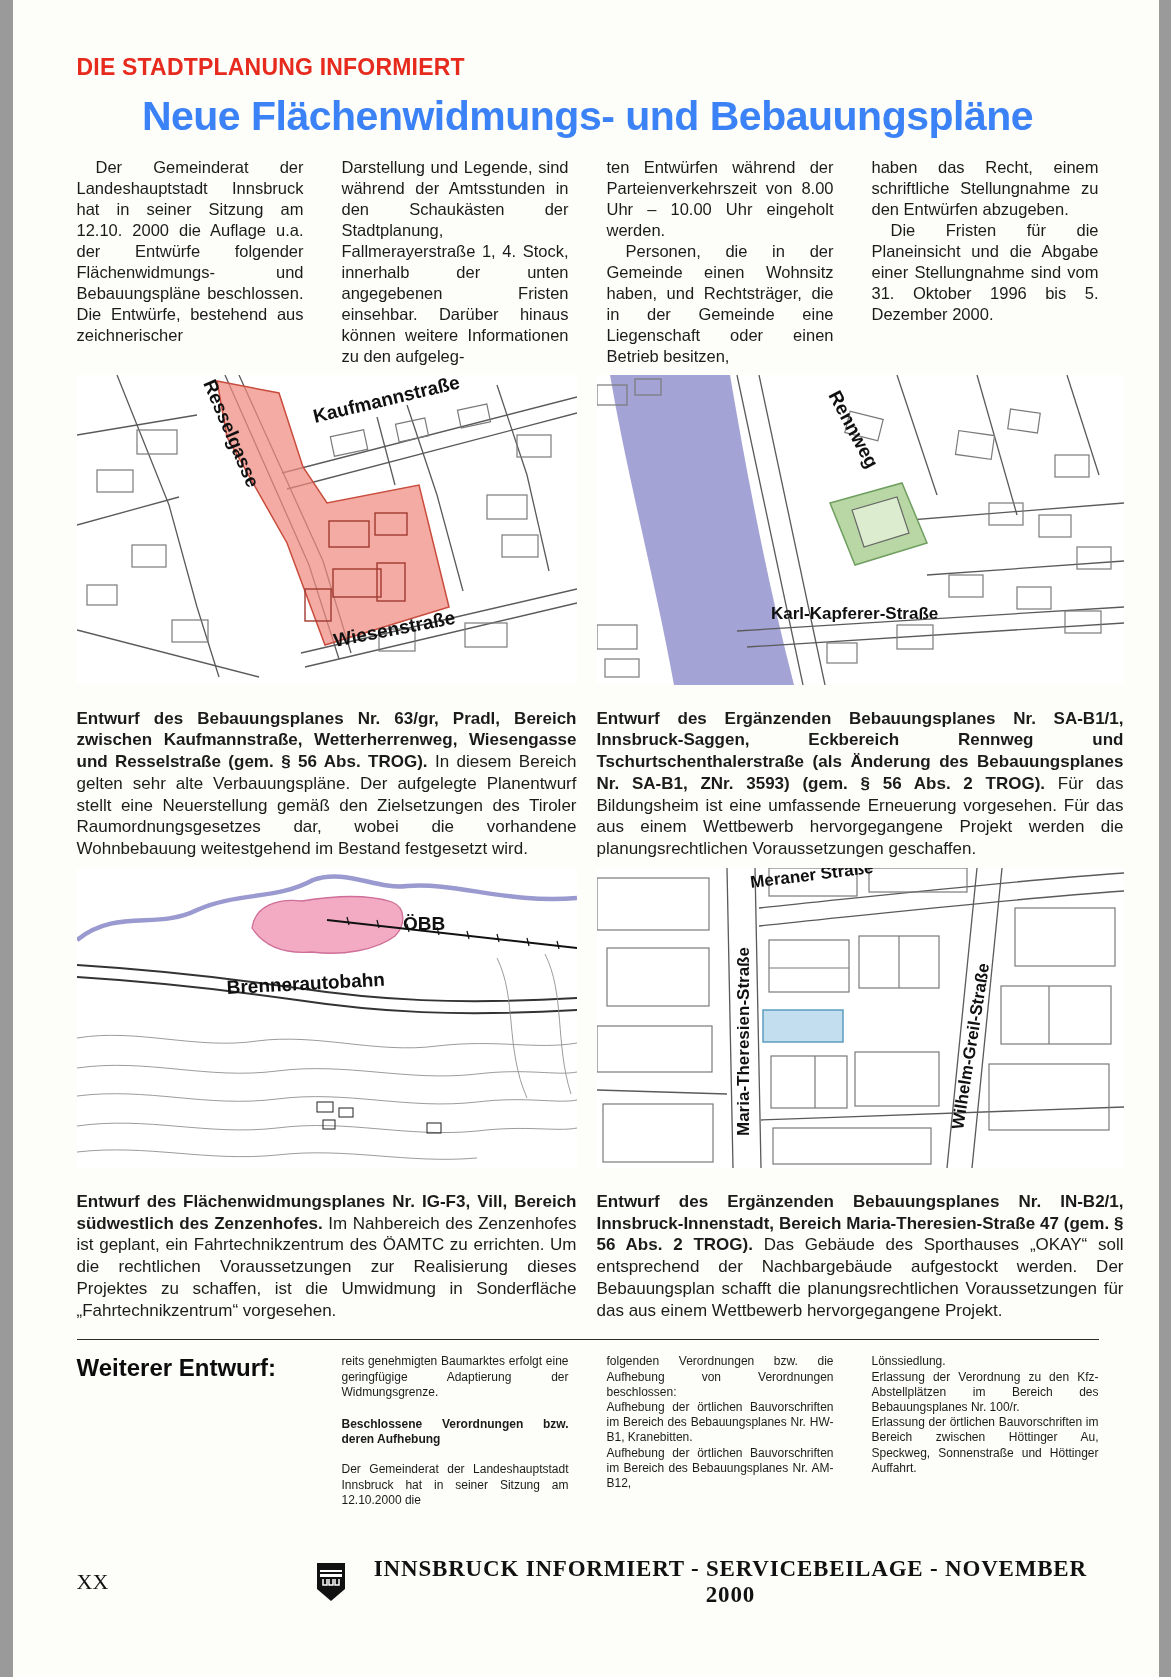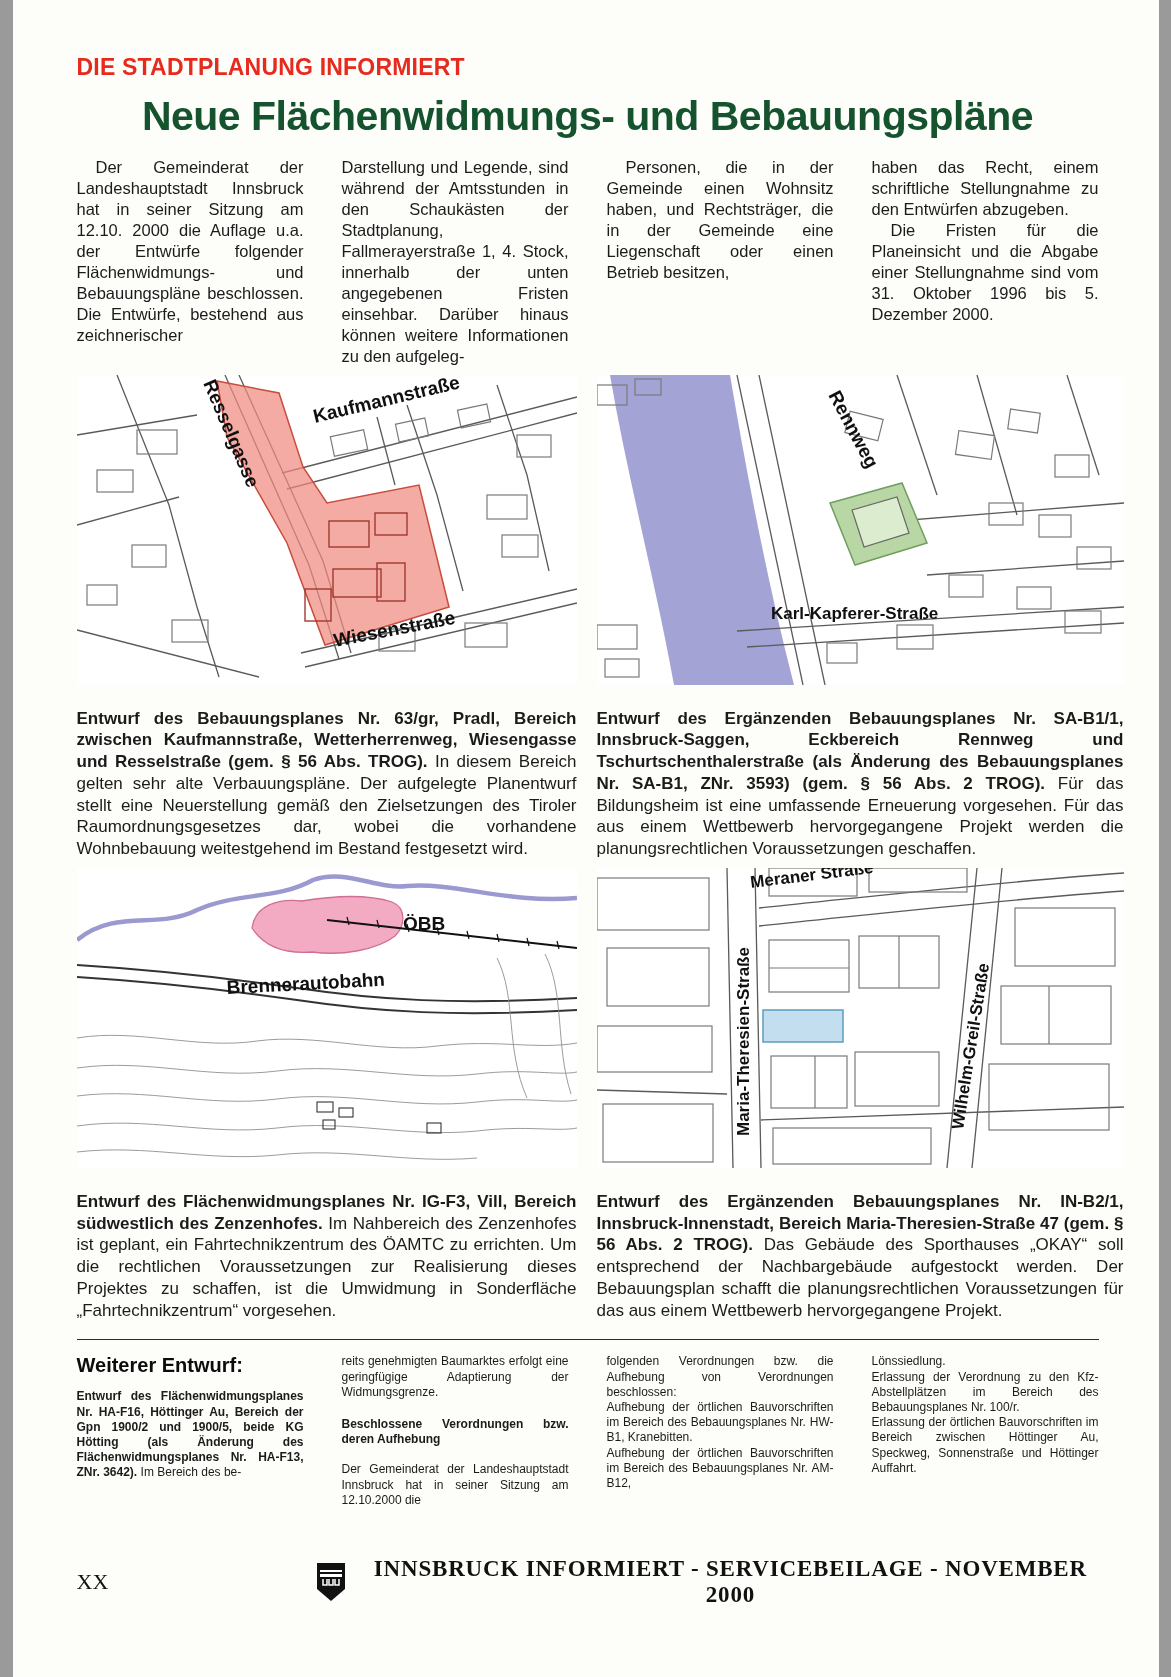--- a/index.html
+++ b/index.html
@@ -2,37 +2,37 @@
 <html lang="de"><head>
 <meta charset="utf-8">
 <style>
   * { margin:0; padding:0; box-sizing:border-box; }
   html,body { background:#9a9a9a; }
   body { font-family:"Liberation Sans", sans-serif; }
   .page { width:1146px; height:1677px; background:#fdfdfa; position:relative;
           padding:54px 60px 0 64px; color:#1b1b1b; margin:0 auto; overflow:hidden; }
   .kicker { color:#e62a1d; font-size:23px; font-weight:700; letter-spacing:0.2px; }
   .title { font-size:41px; font-weight:700; text-align:center; margin-top:12px;
-           letter-spacing:-0.5px; color:#14532d; }
+           letter-spacing:-0.5px; color:#3b82f6; }
   .grid4 { display:grid; grid-template-columns:repeat(4,1fr); column-gap:38px; }
   .intro { margin-top:17px; min-height:170px; }
   .intro p { font-size:16.5px; line-height:1.27; text-align:justify; }
   .indent { text-indent:19px; }
   .maps-row { display:grid; grid-template-columns:500px 527px; column-gap:20px; margin-top:8px; }
   .map { background:#fff; overflow:hidden; }
   .map svg { width:100%; height:100%; display:block; }
   .map.h310 { height:310px; }
   .map.h300 { height:300px; }
   .captions-row { display:grid; grid-template-columns:500px 527px; column-gap:20px; margin-top:23px; }
   .caption { font-size:17px; line-height:1.28; text-align:justify; }
   .caption b { font-weight:700; }
   .maplabel { font-weight:700; font-size:19px; fill:#101010; font-family:"Liberation Sans", sans-serif; }
   .maplabel-sm { font-weight:700; font-size:17px; fill:#101010; font-family:"Liberation Sans", sans-serif; }
   .rule { border:none; border-top:1.5px solid #2c2c2c; margin:18px 0 14px 0; }
-  .bottom h2 { font-size:20px; font-weight:700; margin-bottom:12px; color:#0c0c0c; }
+  .bottom h2 { font-size:24px; font-weight:700; margin-bottom:24px; color:#0c0c0c; }
   .bottom p { font-size:12px; line-height:1.27; text-align:justify; }
   .bottom .bp { font-weight:700; }
   .bottom .bp span { font-weight:700; }
   .subhead { font-weight:700; font-size:17px; line-height:1.25; margin:17px 0 15px 0; }
   .footer { position:absolute; left:64px; right:44px; top:1556px; display:flex; align-items:center; }
   .footer .xx { font-family:"Liberation Serif", serif; font-size:22px; color:#111; }
   .footer .crest { margin-left:208px; line-height:0; }
   .footer .ftext { font-family:"Liberation Serif", serif; font-size:23px; letter-spacing:0.8px;
                    flex:1; text-align:center; color:#111;font-weight:bold; }
   .thinline { stroke:#5a5a5a; stroke-width:1.3; fill:none; }
@@ -48,20 +48,21 @@
   <h1 class="title">Neue Flächenwidmungs- und Bebauungspläne</h1>
 
   <div class="intro grid4">
     <div>
       <p class="indent">Der Gemeinderat der Landeshauptstadt Innsbruck hat in seiner Sitzung am 12.10. 2000 die Auflage u.a. der Entwürfe folgender Flächenwidmungs- und Bebauungspläne beschlossen. Die Entwürfe, bestehend aus zeichnerischer</p>
     </div>
     <div>
       <p>Darstellung und Legende, sind während der Amtsstunden in den Schaukästen der Stadtplanung, Fallmerayerstraße 1, 4. Stock, innerhalb der unten angegebenen Fristen einsehbar. Darüber hinaus können weitere Informationen zu den aufgeleg-</p>
     </div>
     <div>
+      <p>ten Entwürfen während der Parteienverkehrszeit von 8.00 Uhr – 10.00 Uhr eingeholt werden.</p>
       <p class="indent">Personen, die in der Gemeinde einen Wohnsitz haben, und Rechtsträger, die in der Gemeinde eine Liegenschaft oder einen Betrieb besitzen,</p>
     </div>
     <div>
       <p>haben das Recht, einem schriftliche Stellungnahme zu den Entwürfen abzugeben.</p>
       <p class="indent">Die Fristen für die Planeinsicht und die Abgabe einer Stellungnahme sind vom 31. Oktober 1996 bis 5. Dezember 2000.</p>
     </div>
   </div>
 
   <div class="maps-row">
 
@@ -234,21 +235,20 @@
   <div class="captions-row">
     <p class="caption"><b>Entwurf des Flächenwidmungsplanes Nr. IG-F3, Vill, Bereich südwestlich des Zenzenhofes.</b> <span>Im Nahbereich des Zenzenhofes ist geplant, ein Fahrtechnikzentrum des ÖAMTC zu errichten. Um die rechtlichen Voraussetzungen zur Realisierung dieses Projektes zu schaffen, ist die Umwidmung in Sonderfläche „Fahrtechnikzentrum“ vorgesehen.</span></p>
     <p class="caption"><b>Entwurf des Ergänzenden Bebauungsplanes Nr. IN-B2/1, Innsbruck-Innenstadt, Bereich Maria-Theresien-Straße 47 (gem. § 56 Abs. 2 TROG).</b> <span>Das Gebäude des Sporthauses „OKAY“ soll entsprechend der Nachbargebäude aufgestockt werden. Der Bebauungsplan schafft die planungsrechtlichen Voraussetzungen für das aus einem Wettbewerb hervorgegangene Projekt.</span></p>
   </div>
 
   <hr class="rule">
 
   <div class="bottom grid4">
     <div>
       <h2>Weiterer Entwurf:</h2>
-      <p class="bp"><b>Entwurf des Flächenwidmungsplanes Nr. HA-F16, Höttinger Au, Bereich der Gpn 1900/2 und 1900/5, beide KG Hötting (als Änderung des Flächenwidmungsplanes Nr. HA-F13, ZNr. 3642).</b> <span style="font-weight:400">Im Bereich des be-</span></p>
     </div>
     <div>
       <p>reits genehmigten Baumarktes erfolgt eine geringfügige Adaptierung der Widmungsgrenze.</p>
       <p class="subhead">Beschlossene Verordnungen bzw. deren Aufhebung</p>
       <p>Der Gemeinderat der Landeshauptstadt Innsbruck hat in seiner Sitzung am 12.10.2000 die</p>
     </div>
     <div>
       <p>folgenden Verordnungen bzw. die Aufhebung von Verordnungen beschlossen:</p>
       <p>Aufhebung der örtlichen Bauvorschriften im Bereich des Bebauungsplanes Nr. HW-B1, Kranebitten.</p>
       <p>Aufhebung der örtlichen Bauvorschriften im Bereich des Bebauungsplanes Nr. AM-B12,</p>

